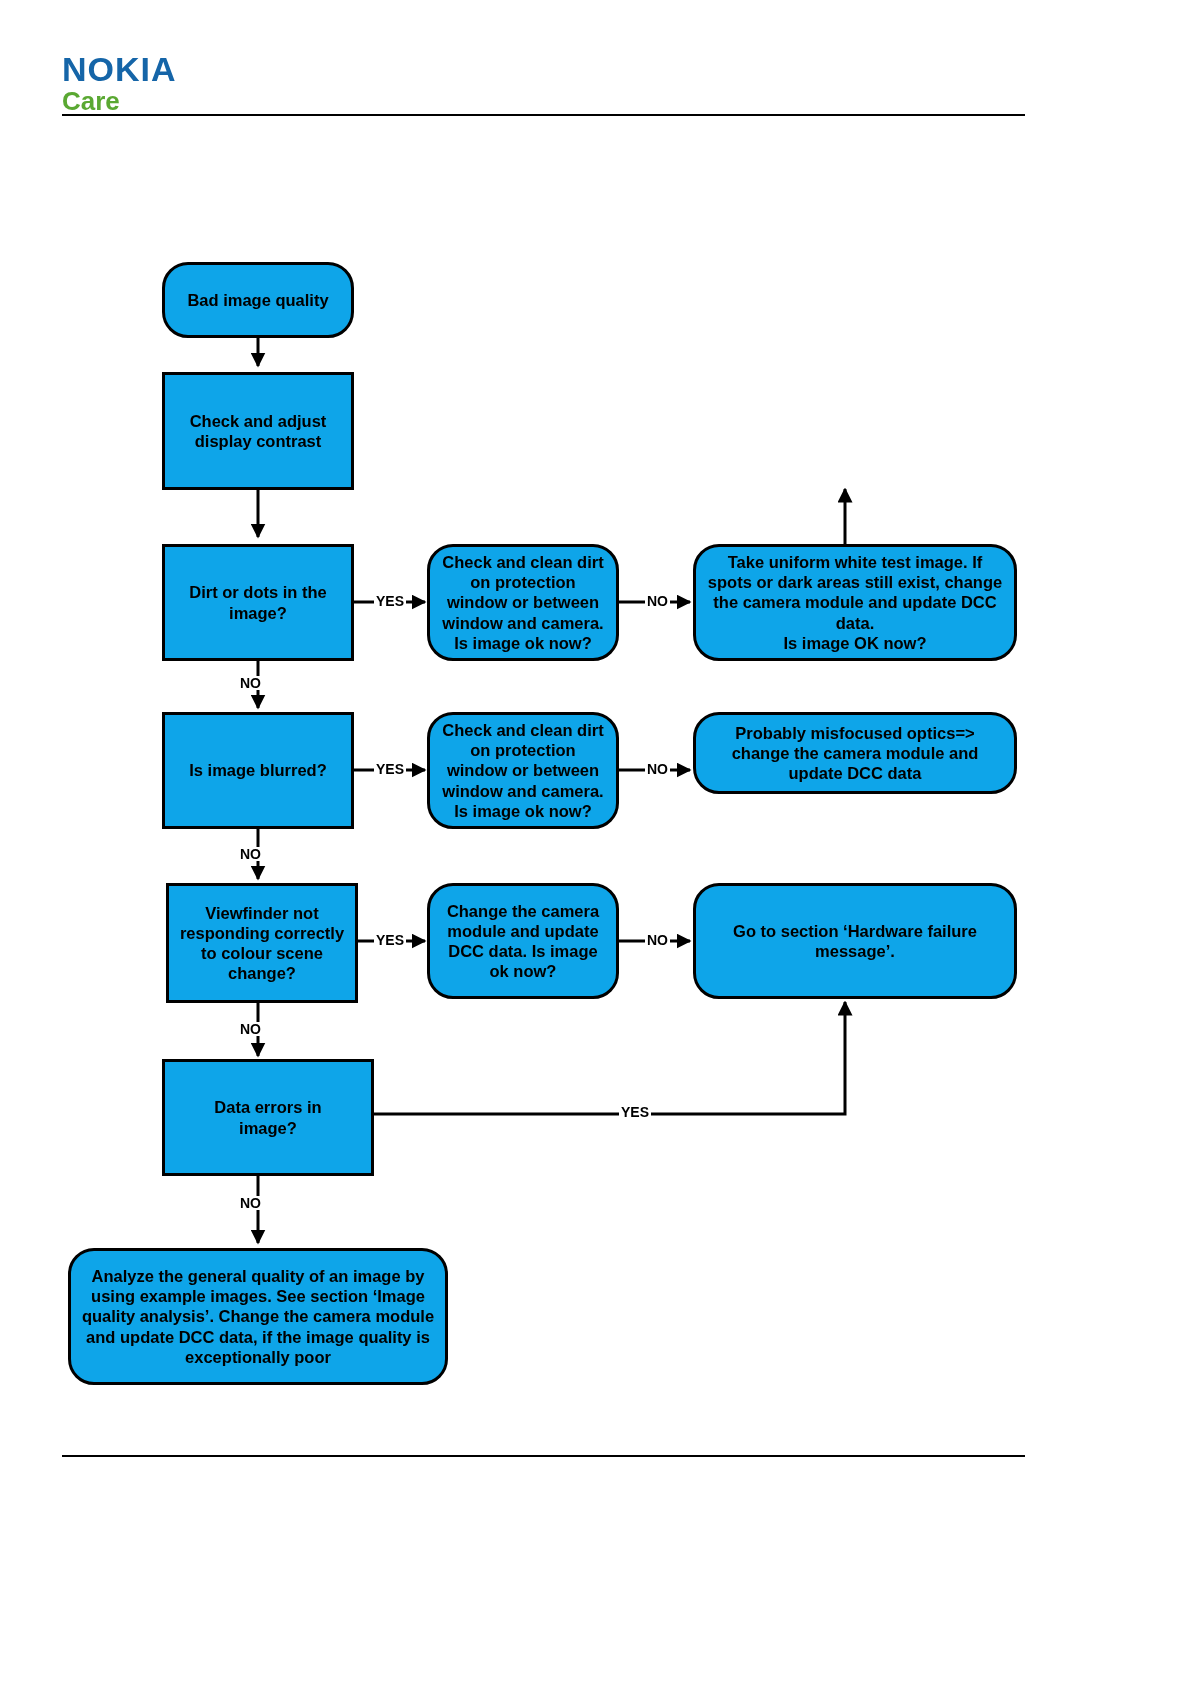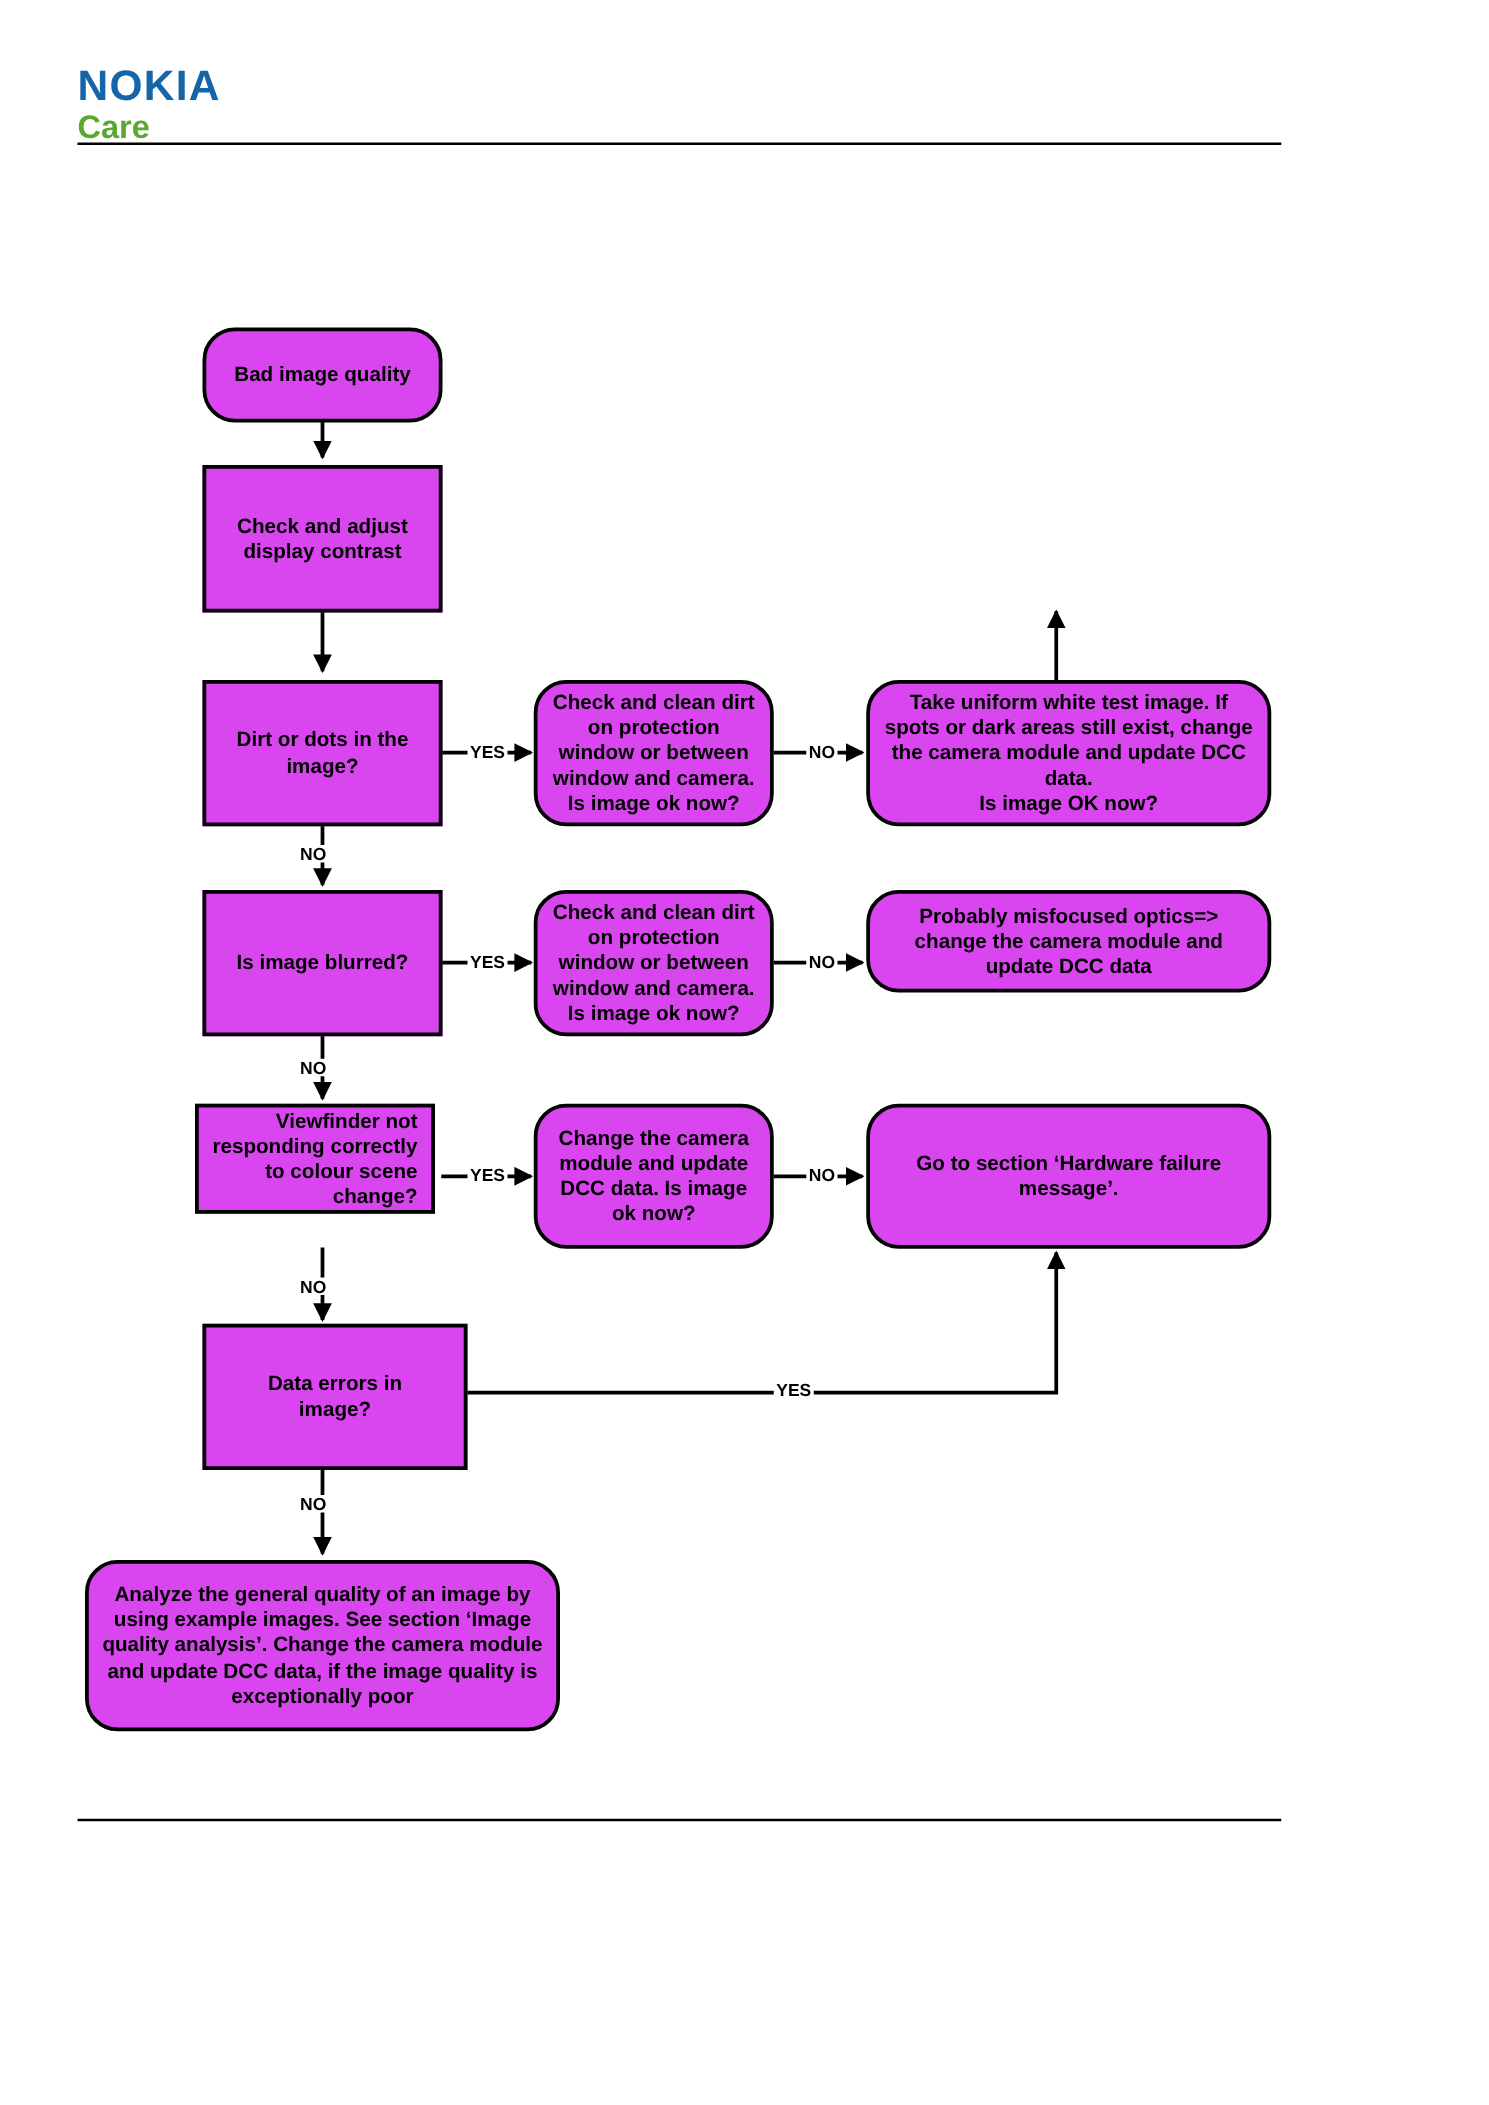--- a/index.html
+++ b/index.html
@@ -77,21 +77,21 @@
     left: 0; top: 0;
     width: 1191px;
     height: 1684px;
     pointer-events: none;
   }
 
   .node {
     position: absolute;
     box-sizing: border-box;
     border: 3px solid #000000;
-    background: #d946ef;
+    background: #0ea5e9;
     display: flex;
     align-items: center;
     justify-content: center;
     text-align: center;
     font-weight: bold;
     font-size: 16.5px;
     line-height: 1.22;
     padding: 6px 10px;
     white-space: pre-line;
   }
@@ -185,21 +185,21 @@
   <div class="node rounded" style="left:427px; top:712px; width:192px; height:117px;">Check and clean dirt
 on protection
 window or between
 window and camera.
 Is image ok now?</div>
 
   <div class="node rounded" style="left:693px; top:712px; width:324px; height:82px;">Probably misfocused optics=&gt;
 change the camera module and
 update DCC data</div>
 
-  <div class="node rect" style="left:156px; top:883px; width:192px; height:88px;text-align:right;">Viewfinder not
+  <div class="node rect" style="left:166px; top:883px; width:192px; height:120px;">Viewfinder not
 responding correctly
 to colour scene
 change?</div>
 
   <div class="node rounded" style="left:427px; top:883px; width:192px; height:116px;">Change the camera
 module and update
 DCC data. Is image
 ok now?</div>
 
   <div class="node rounded" style="left:693px; top:883px; width:324px; height:116px;">Go to section ‘Hardware failure

